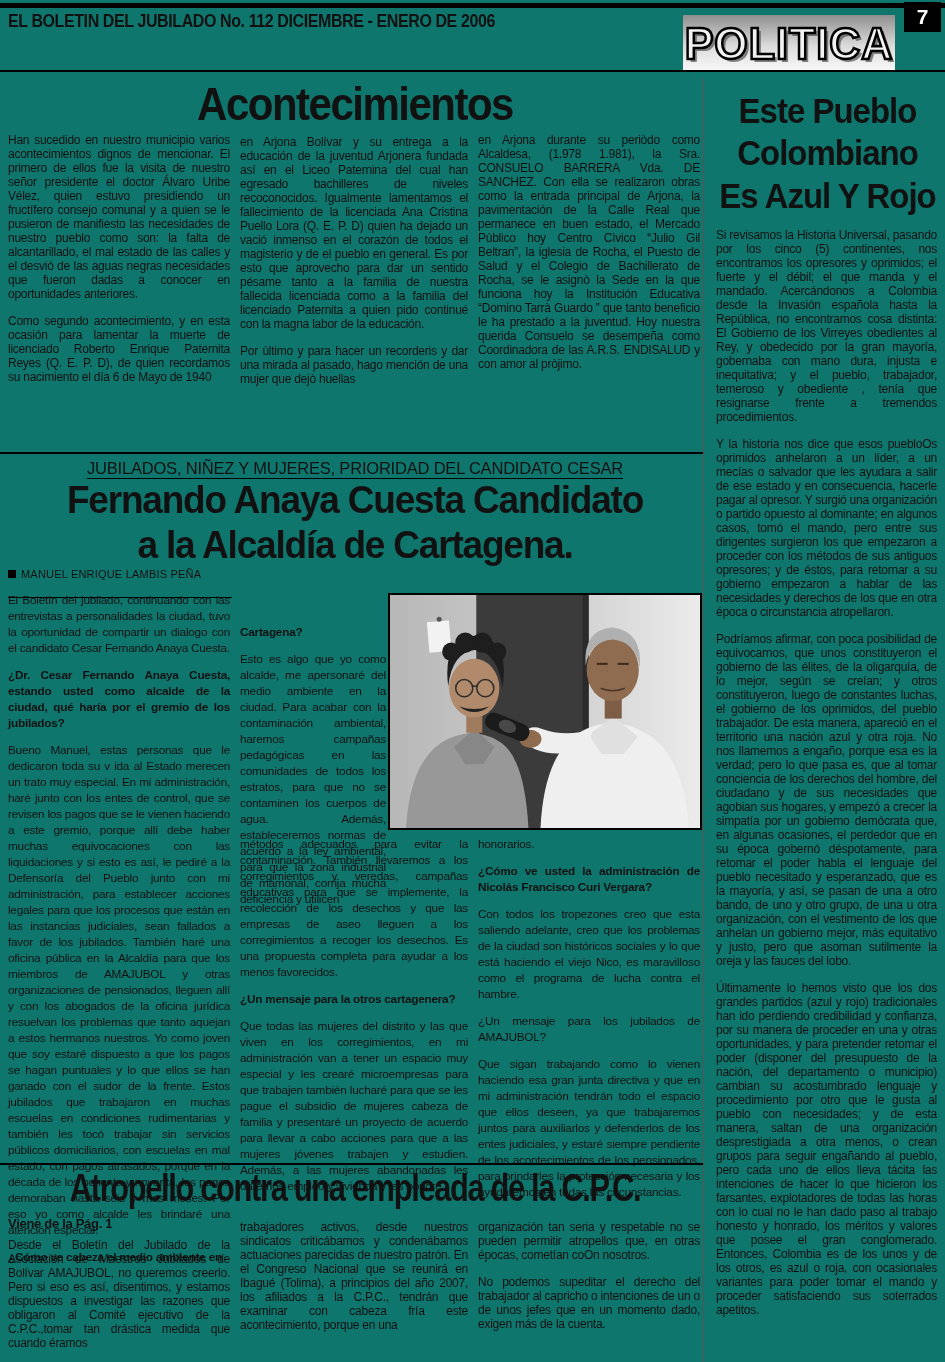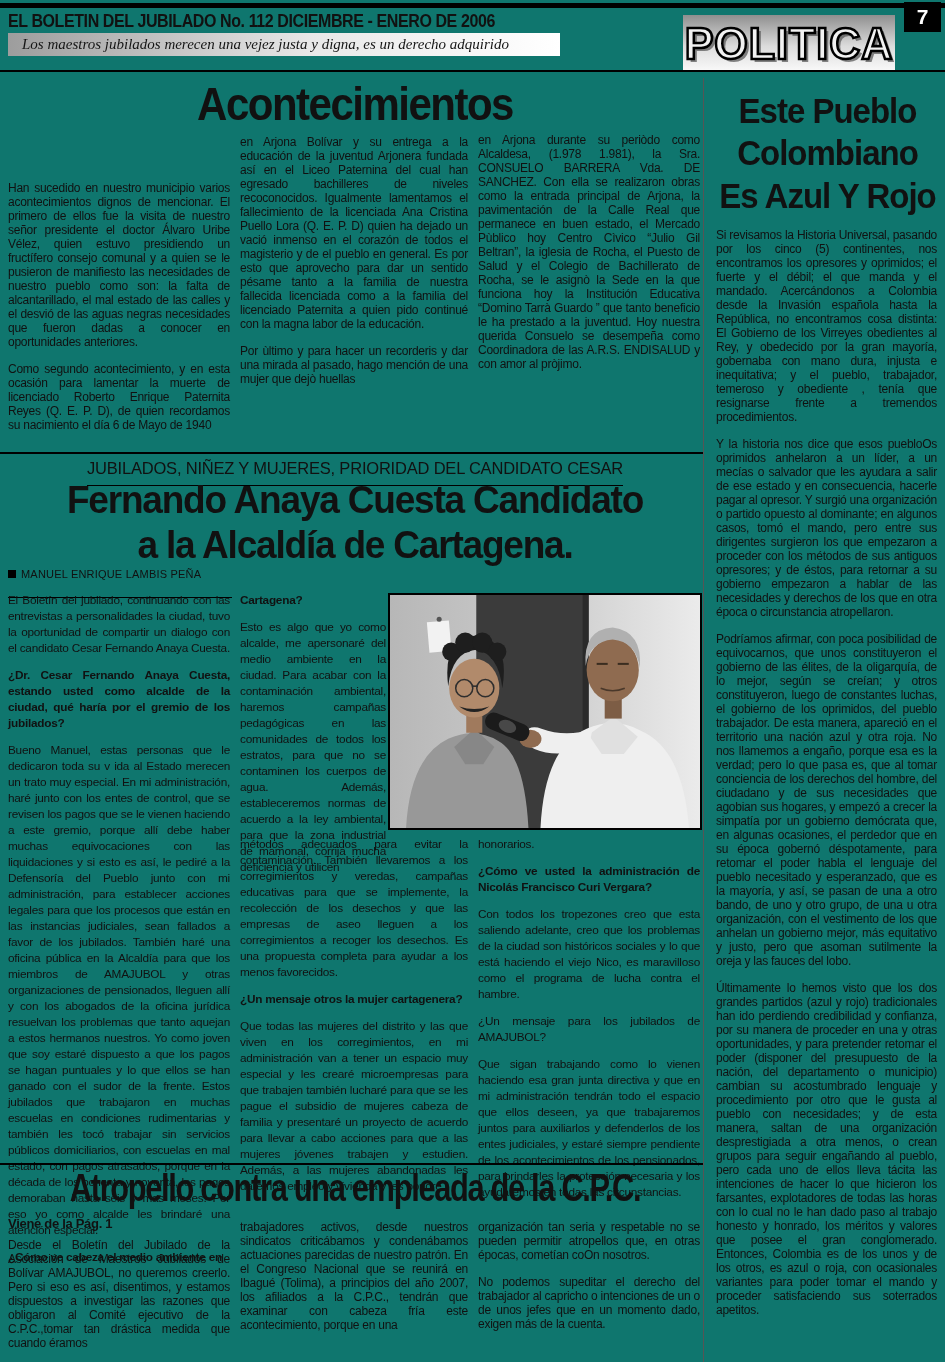--- a/index.html
+++ b/index.html
@@ -28,41 +28,41 @@
 
   .acont-title { position:absolute; left:0; top:79px; width:710px; margin:0; text-align:center;
                  font-size:42px; font-weight:800; letter-spacing:-1.5px; transform:scaleY(1.08); transform-origin:center top; }
 
   .col { position:absolute; font-size:12px; line-height:14px; letter-spacing:-0.25px; text-align:justify; }
   .col p { margin:0 0 13px 0; }
   .iv { font-size:11.8px; line-height:16px; }
   .iv p { margin:0 0 11px 0; }
   .q { font-weight:bold; }
 
-  .acont-c1 { left:8px;   top:133px; width:222px;margin-top:48px; }
+  .acont-c1 { left:8px;   top:133px; width:222px; }
   .acont-c2 { left:240px; top:135px; width:228px; }
   .acont-c3 { left:478px; top:133px; width:222px; }
 
   .azul-title { position:absolute; left:710px; top:90px; width:235px; margin:0; text-align:center;
                 font-size:33px; line-height:40px; font-weight:800; letter-spacing:-1px;
                 transform:scaleY(1.06); transform-origin:center top; }
   .azul-body { left:716px; top:228px; width:221px; }
 
   .kicker { position:absolute; left:0; top:459px; width:710px; text-align:center;
             font-size:16.5px; letter-spacing:-0.2px; }
-  .kicker span { border-bottom:1.5px solid #000; padding-bottom:8px; }
+  .kicker span { border-bottom:1.5px solid #000; padding-bottom:1px; }
   .anaya-headline { position:absolute; left:0; top:477px; width:710px; margin:0; text-align:center;
                     font-size:37px; line-height:43px; font-weight:800; letter-spacing:-1.2px;
                     transform:scaleY(1.05); transform-origin:center top; }
   .byline { position:absolute; left:8px; top:568px; width:224px; border-bottom:1.5px solid #000;
             padding-bottom:17px; font-size:11px; font-weight:normal; letter-spacing:0.2px; }
   .byline .bullet { display:inline-block; width:8px; height:8px; background:#000; margin-right:5px; }
 
   .iv-c1  { left:8px;   top:592px; width:222px; }
-  .iv-c2n { left:240px; top:592px; width:146px; }
+  .iv-c2n { left:240px; top:624px; width:146px; }
   .iv-c2w { left:240px; top:836px; width:228px; }
   .iv-c3  { left:478px; top:836px; width:222px; }
 
   .photo { position:absolute; left:388px; top:593px; width:314px; height:237px;
            border:2px solid #000; box-sizing:border-box; background:#c4c4c4; }
   .photo svg { display:block; width:100%; height:100%; }
 
   .atropello-headline { position:absolute; left:0; top:1166px; width:710px; margin:0; text-align:center;
                         font-size:35px; font-weight:800; letter-spacing:-1.5px; white-space:nowrap;
                         transform:scale(0.88,1.1); transform-origin:center top; }
@@ -77,23 +77,20 @@
 <div class="page">
 
   <div class="top-bar"></div>
   <div class="masthead-title">EL BOLETIN DEL JUBILADO No. 112  DICIEMBRE - ENERO DE 2006</div>
   <div class="page-number-box">
     <span>7</span>
   </div>
   <div class="section-banner">
     <span class="section-text">POLITICA</span>
   </div>
-  <div class="motto-strip">
-    <span>Los maestros jubilados merecen una vejez justa y digna, es un derecho adquirido</span>
-  </div>
   <div class="rule-header"></div>
   <div class="vdivider"></div>
 
   <h1 class="acont-title">Acontecimientos</h1>
   <div class="col acont-c1">
     <p>Han sucedido en nuestro municipio varios acontecimientos dignos de mencionar. El primero de ellos fue la visita de nuestro señor presidente el doctor Álvaro Uribe Vélez, quien estuvo presidiendo un fructífero consejo comunal y a quien se le pusieron de manifiesto las necesidades de nuestro pueblo como son: la falta de alcantarillado, el mal estado de las calles y el desvió de las aguas negras necesidades que fueron dadas a conocer en oportunidades anteriores.</p>
     <p>Como segundo acontecimiento, y en esta ocasión para lamentar la muerte de licenciado Roberto Enrique Paternita Reyes (Q. E. P. D), de quien recordamos su nacimiento el día 6 de Mayo de 1940</p>
   </div>
   <div class="col acont-c2">
     <p>en Arjona Bolívar y su entrega a la educación de la juventud Arjonera fundada así en el Liceo Paternina del cual han egresado bachilleres de niveles recoconocidos. Igualmente lamentamos el fallecimiento de la licenciada Ana Cristina Puello Lora (Q. E. P. D) quien ha dejado un vació inmenso en el corazón de todos el magisterio y de el pueblo en general. Es por esto que aprovecho para dar un sentido pésame tanto a la familia de nuestra fallecida licenciada como a la familia del licenciado Paternita a quien pido continué con la magna labor de la educación.</p>
@@ -132,21 +129,21 @@
     <p class="q">¿Dr. Cesar Fernando Anaya Cuesta, estando usted como alcalde de la ciudad, qué haría por el gremio de los jubilados?</p>
     <p>Bueno Manuel, estas personas que le dedicaron toda su v ida al Estado merecen un trato muy especial. En mi administración, haré junto con los entes de control, que se revisen los pagos que se le vienen haciendo a este gremio, porque allí debe haber muchas equivocaciones con las liquidaciones y si esto es así, le pediré a la Defensoría del Pueblo junto con mi administración, para establecer acciones legales para que los procesos que están en las instancias judiciales, sean fallados a favor de los jubilados. También haré una oficina pública en la Alcaldía para que los miembros de AMAJUBOL y otras organizaciones de pensionados, lleguen allí y con los abogados de la oficina jurídica resuelvan los problemas que tanto aquejan a estos hermanos nuestros. Yo como joven que soy estaré dispuesto a que los pagos se hagan puntuales y lo que ellos se han ganado con el sudor de la frente. Estos jubilados que trabajaron en muchas escuelas en condiciones rudimentarias y también les tocó trabajar sin servicios públicos domiciliarios, con escuelas en mal estado, con pagos atrasados, porque en la década de los ochenta y noventa, los pagos demoraban hasta seis y mas meses. Por eso yo como alcalde les brindaré una atención especial.</p>
     <p class="q">¿Cómo ve cabeza el medio ambiente en</p>
   </div>
   <div class="col iv iv-c2n">
     <p class="q">Cartagena?</p>
     <p>Esto es algo que yo como alcalde, me apersonaré del medio ambiente en la ciudad. Para acabar con la contaminación ambiental, haremos campañas pedagógicas en las comunidades de todos los estratos, para que no se contaminen los cuerpos de agua. Además, estableceremos normas de acuerdo a la ley ambiental, para que la zona industrial de mamonal, corrija mucha deficiencia y utilicen</p>
   </div>
   <div class="col iv iv-c2w">
     <p>métodos adecuados para evitar la contaminación. También llevaremos a los corregimientos y veredas, campañas educativas para que se implemente, la recolección de los desechos y que las empresas de aseo lleguen a los corregimientos a recoger los desechos. Es una propuesta completa para ayudar a los menos favorecidos.</p>
-    <p class="q">¿Un mensaje  otros la mujer cartagenera?</p>
+    <p class="q">¿Un mensaje  para la otros cartagenera?</p>
     <p>Que todas las mujeres del distrito y las que viven en los corregimientos, en mi administración van a tener un espacio muy especial y les crearé microempresas para que trabajen también lucharé para que se les pague el subsidio de mujeres cabeza de familia y presentaré un proyecto de acuerdo para llevar a cabo acciones para que a las mujeres jóvenes trabajen y estudien. Además, a las mujeres abandonadas les daremos empleo y vivienda y les pondré</p>
   </div>
   <div class="col iv iv-c3">
     <p>honorarios.</p>
     <p class="q">¿Cómo ve usted la administración de Nicolás Francisco Curi Vergara?</p>
     <p>Con todos los tropezones creo que esta saliendo adelante, creo que los problemas de la ciudad son históricos sociales y lo que está haciendo el viejo Nico, es maravilloso como el programa de lucha contra el hambre.</p>
     <p>¿Un mensaje  para los jubilados de AMAJUBOL?</p>
     <p>Que sigan trabajando como lo vienen haciendo esa gran junta directiva y que en mi administración tendrán todo el espacio que ellos deseen, ya que trabajaremos juntos para auxiliarlos y defenderlos de los entes judiciales, y estaré siempre pendiente de los acontecimientos de los pensionados, para brindarles la protección necesaria y los ayudaremos en todas las circunstancias.</p>
   </div>
 

